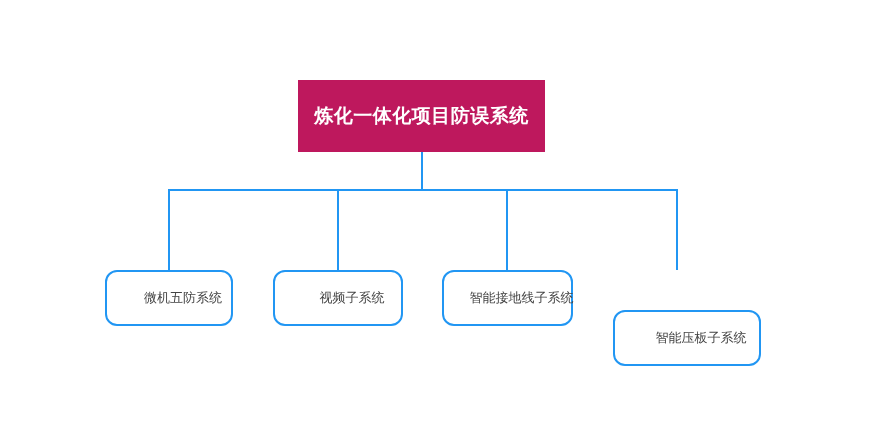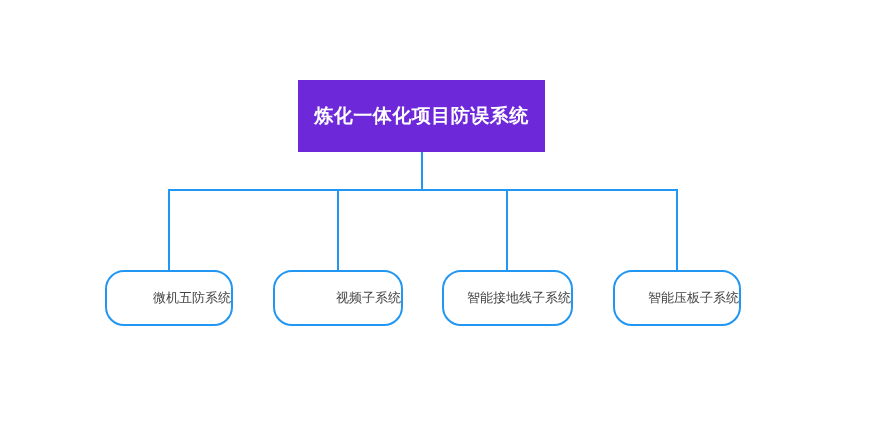--- a/index.html
+++ b/index.html
@@ -28,59 +28,59 @@
     height: 436px;
     pointer-events: none;
   }
   
   .root-node {
     position: absolute;
     left: 298px;
     top: 80px;
     width: 247px;
     height: 72px;
-    background: #6d28d9;
+    background: #be185d;
     display: flex;
     align-items: center;
     justify-content: center;
     box-sizing: border-box;
   }
   .root-label {
     color: #ffffff;
     font-size: 19px;
     font-weight: bold;
     letter-spacing: 0.5px;
     line-height: 1.2;
     white-space: nowrap;
   }
   
   .child-node {
     position: absolute;
     top: 270px;
     height: 56px;
     background: #ffffff;
     border: 2px solid #2196f3;
-    border-radius: 19px;
+    border-radius: 12px;
     display: flex;
     align-items: center;
-    justify-content: flex-end;
+    justify-content: center;
     box-sizing: border-box;
     padding-left: 28px;
   }
   .child-label {
     color: #444444;
     font-size: 13px;
     font-weight: normal;
     line-height: 1.2;
     white-space: nowrap;
   }
   .child-0 { left: 105px; width: 128px; }
   .child-1 { left: 273px; width: 130px; }
   .child-2 { left: 442px; width: 131px; }
-  .child-3 { left: 613px; width: 128px; }
+  .child-3 { left: 613px; width: 148px; margin-top: 40px; }
 </style>
 </head>
 <body>
 
 <div id="org-chart">
 
   <svg id="connectors" viewBox="0 0 870 436" width="870" height="436" xmlns="http://www.w3.org/2000/svg">
 
     <line x1="421.5" y1="152" x2="421.5" y2="190" stroke="#2196f3" stroke-width="2" shape-rendering="crispEdges"></line>
 

